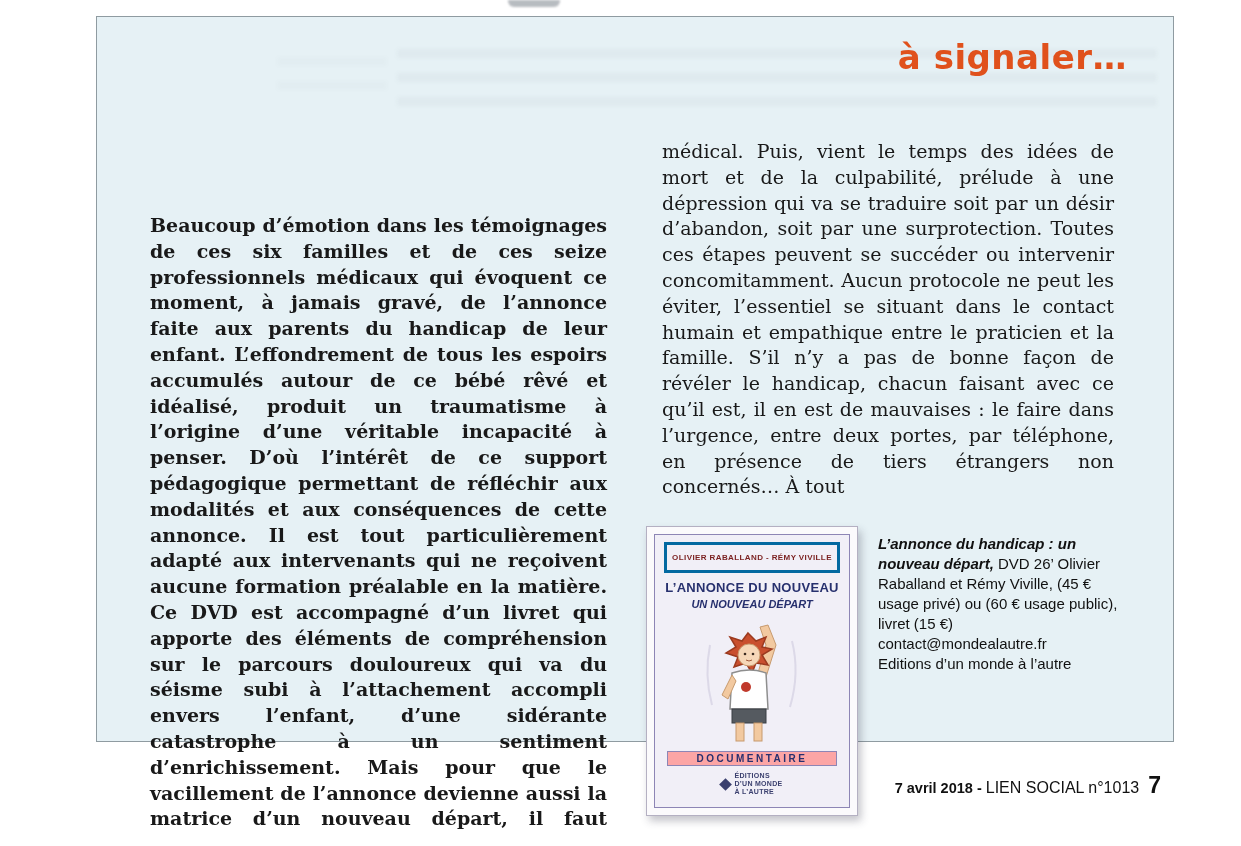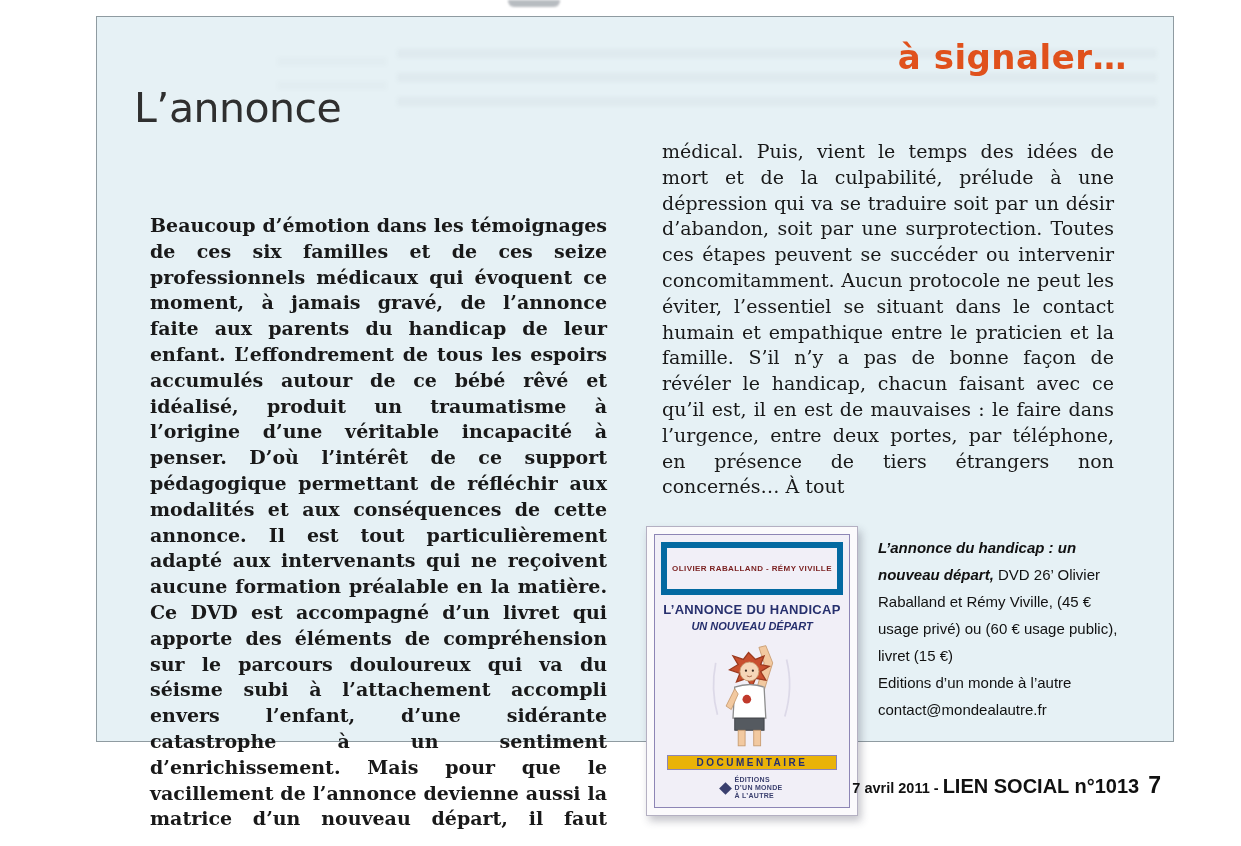--- a/index.html
+++ b/index.html
@@ -29,41 +29,41 @@
   .col-left{position:absolute;left:37px;top:180px;width:489px;font-weight:bold;}
   .col-right{position:absolute;left:549px;top:106px;width:484px;}
 
   
   .dvd-card{float:left;width:212px;height:290px;margin:10px 20px 10px 0;
             background:#fbfafc;border:1px solid #b4b0c2;box-sizing:border-box;padding:7px;
             box-shadow:3px 5px 8px rgba(60,60,80,0.30);}
   .dvd-inner{width:100%;height:100%;box-sizing:border-box;border:1px solid #8d85b5;
              background:#f1eff7;display:flex;flex-direction:column;align-items:center;
              padding:7px 6px;font-family:"Liberation Sans",sans-serif;}
-  .dvd-authors{border:6px solid #0369a1;padding:16px 5px;font-size:8px;font-weight:bold;
+  .dvd-authors{border:3px solid #0369a1;padding:8px 5px;font-size:8px;font-weight:bold;
                color:#7a1f1f;letter-spacing:.4px;text-transform:uppercase;white-space:nowrap;}
   .dvd-title{margin-top:7px;font-size:13px;font-weight:bold;color:#27306e;letter-spacing:.3px;
              white-space:nowrap;}
   .dvd-subtitle{margin-top:3px;font-size:11px;font-weight:bold;font-style:italic;color:#27306e;}
   .dvd-art{margin:5px 0 4px 0;}
   .dvd-genre{border:1px solid #8d85b5;padding:1px 0;width:92%;text-align:center;
-             font-size:10px;font-weight:bold;color:#27306e;letter-spacing:2.5px;background:#eab308;}
+             font-size:10px;font-weight:bold;color:#27306e;letter-spacing:2.5px;background:#fca5a5;}
   .dvd-pub{margin-top:6px;display:flex;align-items:center;gap:4px;}
   .dvd-pub-diamond{width:9px;height:9px;background:#3a3f6e;transform:rotate(45deg);}
   .dvd-pub-lines{font-size:7px;line-height:8px;color:#3a3f6e;font-weight:bold;letter-spacing:.3px;}
 
   .caption{margin-top:34px;font-family:"Liberation Sans",sans-serif;font-size:15px;
-           line-height:27px;color:#111;text-align:left;padding-left:39px;}
+           line-height:20px;color:#111;text-align:left;padding-left:39px;}
   .caption .cap-bold{font-weight:bold;font-style:italic;}
   .caption .cap-line{display:block;}
 
   .footer{position:absolute;right:80px;top:772px;display:flex;align-items:baseline;
           font-family:"Liberation Sans",sans-serif;color:#111;}
   .footer-date{font-size:14.5px;font-weight:bold;white-space:pre;}
-  .footer-journal{font-size:20px;font-weight:bold;white-space:pre;}
+  .footer-journal{font-size:16px;font-weight:normal;white-space:pre;}
   .footer-page{font-size:23px;font-weight:bold;margin-left:9px;}
 
   
   .scan-strip-thin{position:absolute;left:300px;top:842px;width:356px;height:3px;background:#1a1a1a;}
   .scan-strip-thick{position:absolute;left:658px;top:839px;width:348px;height:7px;background:#111;}
   .scan-smudge{position:absolute;left:508px;top:0;width:52px;height:7px;background:#9aa0a6;
                border-radius:0 0 6px 6px;opacity:.7;filter:blur(1px);}
 </style>
 </head>
 <body>
@@ -71,34 +71,33 @@
 <div class="page">
 
   <div class="sheet">
 
     <div class="ghost ghost-a"></div>
     <div class="ghost ghost-b"></div>
 
     <div class="section-label">à signaler…</div>
 
     <div class="article-title">
-      <div>L’annonce</div>
     </div>
 
     <div class="col-left">
       <p class="body-text">Beaucoup d’émotion dans les témoignages de ces six familles et de ces seize professionnels médicaux qui évoquent ce moment, à jamais gravé, de l’annonce faite aux parents du handicap de leur enfant. L’effondrement de tous les espoirs accumulés autour de ce bébé rêvé et idéalisé, produit un traumatisme à l’origine d’une véritable incapacité à penser. D’où l’intérêt de ce support pédagogique permettant de réfléchir aux modalités et aux conséquences de cette annonce. Il est tout particulièrement adapté aux intervenants qui ne reçoivent aucune formation préalable en la matière. Ce DVD est accompagné d’un livret qui apporte des éléments de compréhension sur le parcours douloureux qui va du séisme subi à l’attachement accompli envers l’enfant, d’une sidérante catastrophe à un sentiment d’enrichissement. Mais pour que le vacillement de l’annonce devienne aussi la matrice d’un nouveau départ, il faut passer par un certain nombre de mécanismes de défense : le déni d’abord, assez vite suivi par la colère, la révolte et l’agressivité envers le corps</p>
     </div>
 
     <div class="col-right">
       <p class="body-text">médical. Puis, vient le temps des idées de mort et de la culpabilité, prélude à une dépression qui va se traduire soit par un désir d’abandon, soit par une surprotection. Toutes ces étapes peuvent se succéder ou intervenir concomitamment. Aucun protocole ne peut les éviter, l’essentiel se situant dans le contact humain et empathique entre le praticien et la famille. S’il n’y a pas de bonne façon de révéler le handicap, chacun faisant avec ce qu’il est, il en est de mauvaises : le faire dans l’urgence, entre deux portes, par téléphone, en présence de tiers étrangers non concernés… À tout</p>
 
       <div class="dvd-card">
         <div class="dvd-inner">
           <div class="dvd-authors">Olivier Raballand - Rémy Viville</div>
-          <div class="dvd-title">L’ANNONCE DU HANDICAP</div>
+          <div class="dvd-title">L’ANNONCE DU NOUVEAU</div>
           <div class="dvd-subtitle">UN NOUVEAU DÉPART</div>
 
           <svg class="dvd-art" width="112" height="132" viewBox="0 0 112 132">
 
             <path d="M62,58 L70,30 L64,12 L72,10 L80,30 L70,62 Z" fill="#f2c9a0" stroke="#c79a6e" stroke-width="1"></path>
 
             <path d="M52,18 L60,26 L70,22 L66,32 L76,34 L66,40 L72,50 L60,48 L56,58 L50,48 L38,52 L42,42 L30,38 L40,32 L34,22 L46,26 Z" fill="#c94f2e" stroke="#9c3a1f" stroke-width="1.5"></path>
 
             <circle cx="53" cy="40" r="11" fill="#f6d7b8" stroke="#c79a6e" stroke-width="1"></circle>
             <circle cx="49" cy="39" r="1.3" fill="#3a2a20"></circle>
@@ -128,29 +127,29 @@
               <div>D’UN MONDE</div>
               <div>À L’AUTRE</div>
             </div>
           </div>
         </div>
       </div>
 
 
       <div class="caption">
         <span class="cap-bold">L’annonce du handicap : un nouveau départ,</span><span> DVD 26’ Olivier Raballand et Rémy Viville, (45 € usage privé) ou (60 € usage public), livret (15 €)</span>
+        <span class="cap-line">contact@mondealautre.fr</span>
         <span class="cap-line">Editions d’un monde à l’autre</span>
-        <span class="cap-line">contact@mondealautre.fr</span>
       </div>
     </div>
 
   </div>
 
   <div class="footer">
-    <span class="footer-date">7 avril 2011 - </span>
+    <span class="footer-date">7 avril 2018 - </span>
     <span class="footer-journal">LIEN SOCIAL n°1013</span>
     <span class="footer-page">7</span>
   </div>
 
   <div class="scan-smudge"></div>
   <div class="scan-strip-thin"></div>
   <div class="scan-strip-thick"></div>
 
 </div>
 

